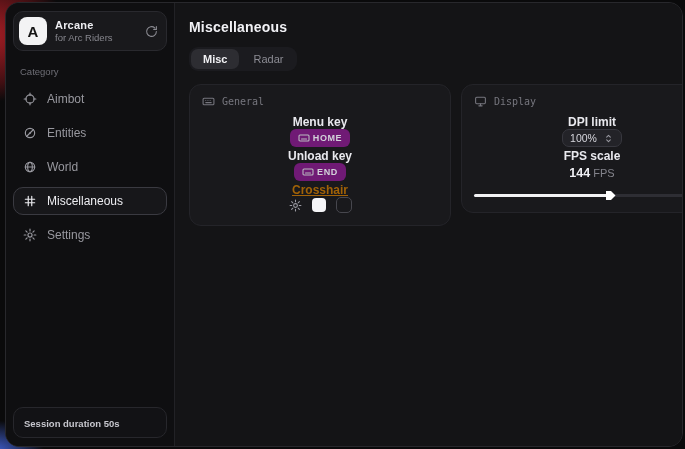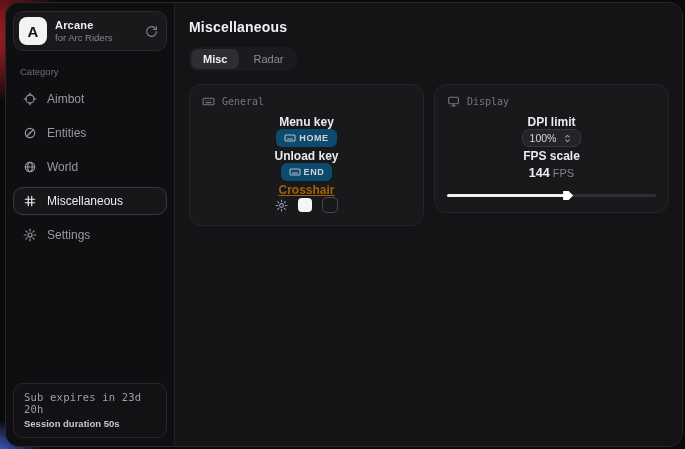--- a/index.html
+++ b/index.html
@@ -51,33 +51,33 @@
   .sub-line1 { font-family:"DejaVu Sans Mono", monospace; font-size:10.5px; color:#9e9ea6; letter-spacing:.2px; }
   .sub-line2 { font-size:9.5px; font-weight:bold; color:#c7c7ce; margin-top:3px; }
   
   .main { flex:1; padding:13px 14px; background:#141416; }
   .page-title { font-size:14px; font-weight:bold; color:#f1f1f5; margin:3px 0 12px; letter-spacing:.2px; }
   .tabs { display:inline-flex; background:#1b1b1f; border-radius:9px; padding:2px; gap:2px; }
   .tab { padding:4px 12px; font-size:11px; color:#8b8b93; border-radius:7px; cursor:pointer; }
   .tab.active { background:#2d2d32; color:#f0f0f3; font-weight:bold; }
   .panels { display:flex; gap:10px; margin-top:13px; align-items:flex-start; }
   .panel {
-    width:235px; background:#19191c; border:1px solid #242429; border-radius:12px;
+    width:262px; background:#19191c; border:1px solid #242429; border-radius:12px;
     padding:10px 12px 12px;
   }
   .panel-head {
     display:flex; align-items:center; gap:7px; color:#76767e;
     font-family:"DejaVu Sans Mono", monospace; font-size:10px; margin-bottom:7px;
   }
   .row { display:flex; align-items:center; justify-content:space-between; min-height:25px; margin-top:2px;flex-direction:column; }
   .row-label { font-size:12px; font-weight:bold; color:#e9e9ee; }
   .row-label.dim { color:#a16207;text-decoration:underline; }
   .keybind {
     display:inline-flex; align-items:center; gap:3px;
-    background:#0c4a6e; border-radius:6px; padding:3px 8px;
+    background:#701a75; border-radius:6px; padding:3px 8px;
     font-size:9px; font-weight:bold; letter-spacing:.6px; color:#d2d2d9; cursor:pointer;
   }
   .keybind svg { color:#b9b9c0; }
   .cross-controls { display:flex; align-items:center; gap:10px; }
   .mini-gear { color:#9a9aa2; display:flex; cursor:pointer; }
   .swatch { width:14px; height:14px; border-radius:4px; background:#f5f5f7; cursor:pointer; }
   .checkbox { width:16px; height:16px; border:1.5px solid #47474e; border-radius:5px; cursor:pointer; }
   .select {
     display:inline-flex; align-items:center; gap:6px;
     background:#232328; border:1px solid #37373e; border-radius:7px;
@@ -166,21 +166,20 @@
           <circle cx="12" cy="12" r="3.5"></circle>
           <path d="M12 2v3M12 19v3M2 12h3M19 12h3M4.9 4.9l2.1 2.1M17 17l2.1 2.1M19.1 4.9 17 7M7 17l-2.1 2.1"></path>
         </svg>
       </span>
       <span>Settings</span>
     </div>
 
     <div class="side-spacer"></div>
 
     <div class="sub-card">
-      <div class="sub-line1">Sub expires in 23d 20h</div>
       <div class="sub-line2">Session duration 50s</div>
     </div>
   </aside>
 
   <main class="main">
     <h1 class="page-title">Miscellaneous</h1>
 
     <div class="tabs">
       <div class="tab active">Misc</div>
       <div class="tab">Radar</div>

